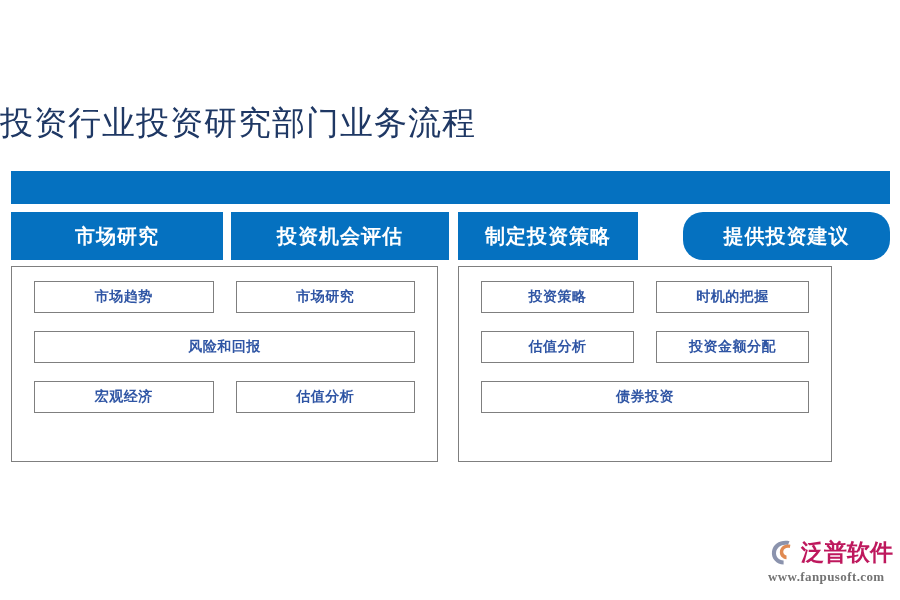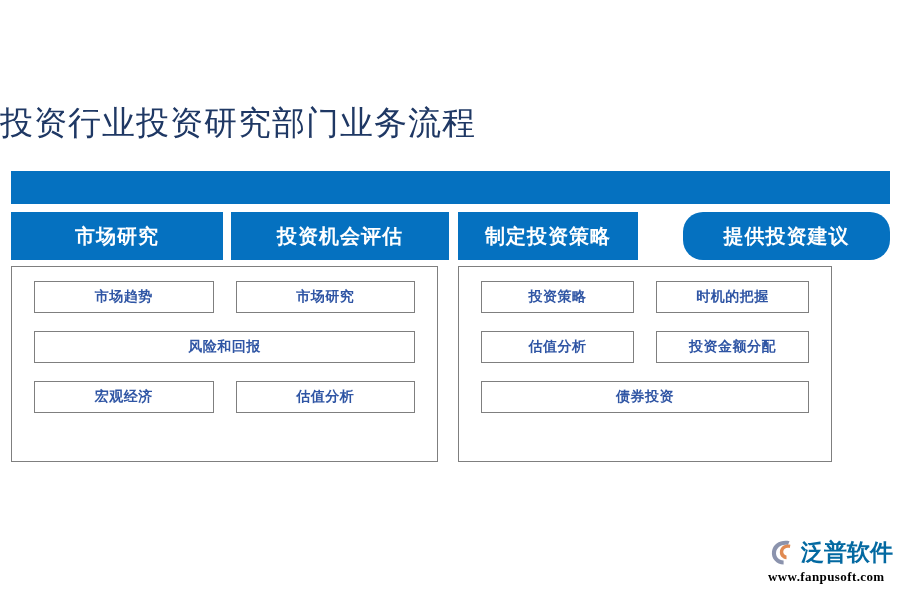--- a/index.html
+++ b/index.html
@@ -138,31 +138,31 @@
   .wm-mark {
     position: relative;
     width: 30px;
     height: 30px;
     flex: 0 0 30px;
     margin-right: 3px;
   }
   .wm-text {
     font-size: 23px;
     font-weight: bold;
-    color: #0369a1;
+    color: #be185d;
     letter-spacing: 0px;
     line-height: 30px;
     white-space: nowrap;
     font-family: "Liberation Sans", "DejaVu Sans", sans-serif;
   }
   .wm-url {
     margin-top: 1px;
     font-size: 13px;
     font-weight: bold;
-    color: #000000;
+    color: #737373;
     letter-spacing: 0.4px;
     white-space: nowrap;
     font-family: "Liberation Serif", "DejaVu Serif", serif;
   }
 </style>
 </head>
 <body>
 
 <div id="flow-page">
 

